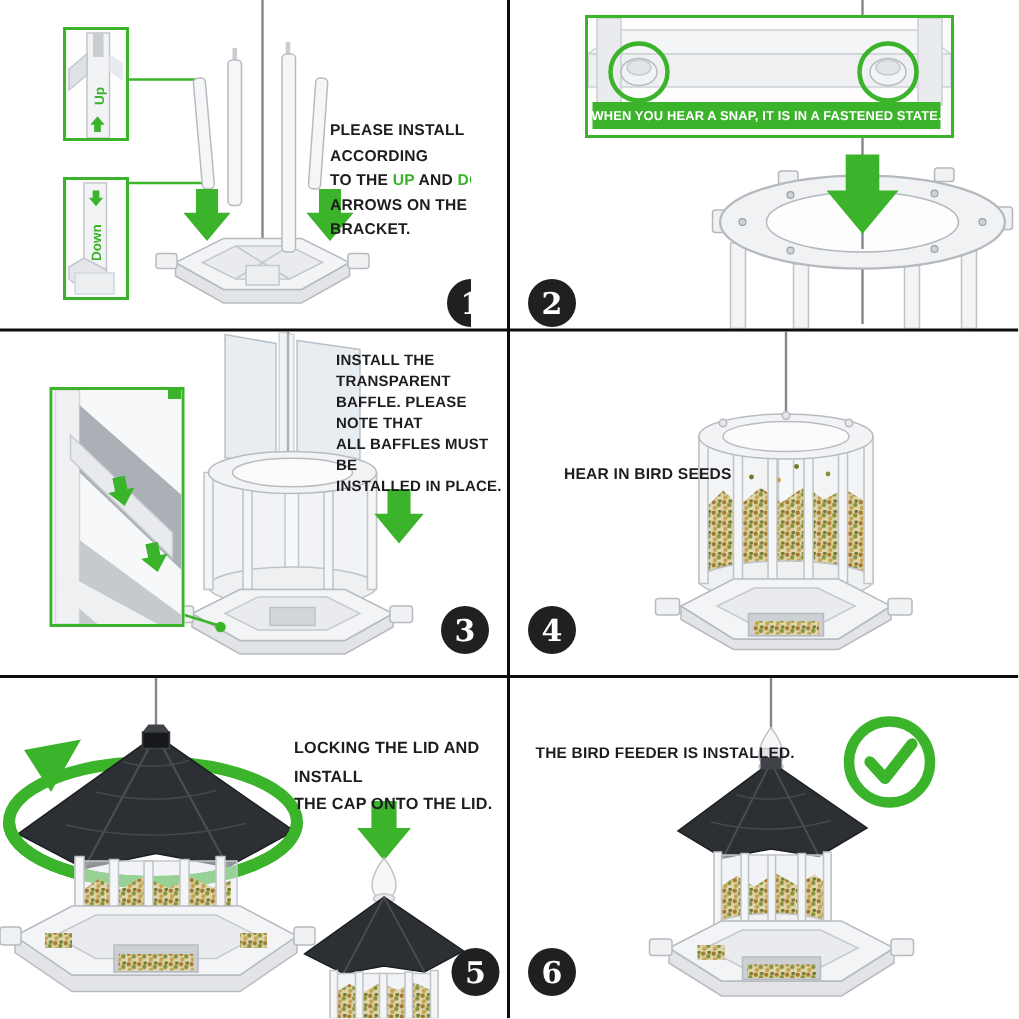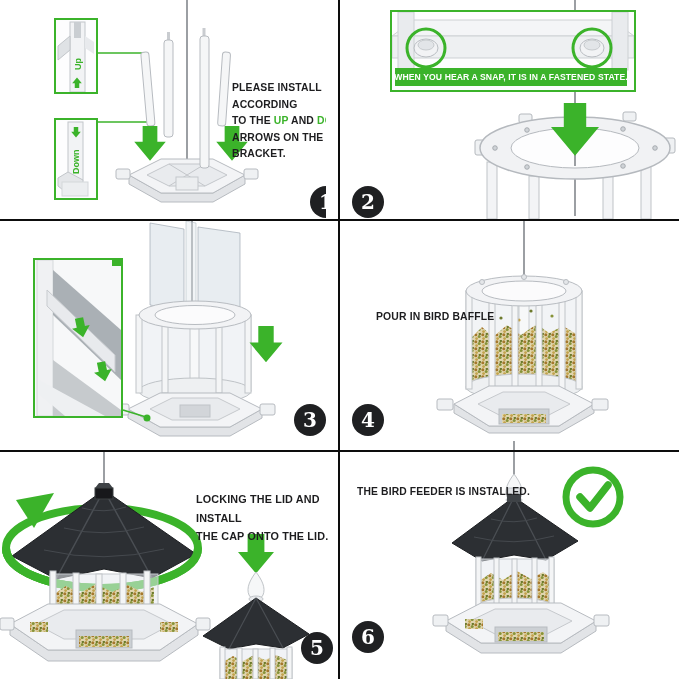--- a/index.html
+++ b/index.html
@@ -36,21 +36,21 @@
       <circle cx="1.8" cy="1.8" r="1.5" fill="#a5782c"></circle>
       <circle cx="5.2" cy="3.6" r="1.5" fill="#879338"></circle>
       <circle cx="2.6" cy="5.6" r="1.4" fill="#c2a24a"></circle>
       <circle cx="5.8" cy="0.9" r="1.2" fill="#6d7a2c"></circle>
     </pattern>
   </defs>
 </svg>
 
 <div class="canvas">
 
-  <section class="panel" style="left:16px;top:0;width:310px;height:219px">
+  <section class="panel" style="left:4px;top:0;width:310px;height:219px">
     <svg width="339" height="219" viewBox="0 0 339 219">
       <line x1="171" y1="0" x2="171" y2="168" stroke="#83878c" stroke-width="1.6"></line>
       <line x1="80" y1="53" x2="130" y2="53" class="as" stroke-width="1.6"></line>
       <line x1="80" y1="122" x2="134" y2="122" class="as" stroke-width="1.6"></line>
       <g>
         <path d="M113,175 L113,184 L145,202 L197,202 L229,184 L229,175 L197,193 L145,193 Z" fill="#e2e4e7" stroke="#b7bbc0"></path>
         <polygon points="113,175 145,159 197,159 229,175 197,193 145,193" fill="#f3f4f6" stroke="#b7bbc0"></polygon>
         <rect x="100" y="169" width="14" height="10" rx="2" fill="#eff1f3" stroke="#b7bbc0"></rect>
         <rect x="228" y="169" width="14" height="10" rx="2" fill="#eff1f3" stroke="#b7bbc0"></rect>
         <polygon points="131,175 153,164 189,164 211,175 189,186 153,186" fill="#e9ebee" stroke="#c4c7cb"></polygon>
@@ -188,20 +188,24 @@
         <polygon points="18,10 86,70 86,120 18,55" fill="#aab0b5"></polygon>
         <polygon points="12,30 80,95 80,112 12,46" fill="#e8eaed" stroke="#c8cbcf"></polygon>
         <polygon points="18,100 86,150 86,156 18,156" fill="#c6cacd"></polygon>
         <polygon points="4,120 70,156 30,156 4,134" fill="#eef0f2"></polygon>
         <use href="#arrowDown" transform="translate(44,58) rotate(-12) scale(0.6)" class="af"></use>
         <use href="#arrowDown" transform="translate(66,102) rotate(-12) scale(0.6)" class="af"></use>
         <rect x="77" y="0" width="9" height="6" class="af"></rect>
       </svg>
     </div>
 
+    <div class="instr" style="left:224px;top:13px;width:118px;font-size:10px;line-height:14px">INSTALL THE TRANSPARENT
+BAFFLE. PLEASE NOTE THAT
+ALL BAFFLES MUST BE
+INSTALLED IN PLACE.</div>
     <div class="badge" style="left:294px;top:183px">3</div>
   </section>
 
   <section class="panel" style="left:341px;top:221px;width:338px;height:229px">
     <svg width="338" height="229" viewBox="0 0 338 229">
       <line x1="183" y1="0" x2="183" y2="72" stroke="#83878c" stroke-width="1.6"></line>
       <g>
         <rect x="125" y="70" width="116" height="98" fill="rgba(229,234,238,0.5)" stroke="#c3c7cb"></rect>
         <rect x="178" y="74" width="10" height="92" fill="#f7f8f9" stroke="#c8ccd0"></rect>
         <path d="M129,118 L141,106 L152,116 L166,104 L180,114 L196,103 L208,112 L222,105 L237,114 L237,164 L129,164 Z" fill="url(#seedPat)"></path>
@@ -228,21 +232,21 @@
         <path d="M113,183 L113,192 L148,212 L218,212 L253,192 L253,183 L218,205 L148,205 Z" fill="#e2e4e7" stroke="#b7bbc0"></path>
         <polygon points="113,183 148,165 218,165 253,183 218,205 148,205" fill="#f3f4f6" stroke="#b7bbc0"></polygon>
         <rect x="96" y="178" width="16" height="11" rx="2" fill="#eff1f3" stroke="#b7bbc0"></rect>
         <rect x="251" y="178" width="16" height="11" rx="2" fill="#eff1f3" stroke="#b7bbc0"></rect>
         <polygon points="137,183 162,171 204,171 229,183 204,196 162,196" fill="#e9ebee" stroke="#c6c9cd"></polygon>
         <rect x="158" y="188" width="50" height="15" fill="#ccd0d4" stroke="#b7bbc0"></rect>
         <rect x="161" y="193" width="44" height="9" fill="url(#seedPat)"></rect>
       </g>
     </svg>
 
-    <div class="instr" style="left:35px;top:88px;width:160px;font-size:10.4px;line-height:15px">POUR IN BIRD BAFFLE</div>
+    <div class="instr" style="left:35px;top:88px;width:160px;font-size:10.4px;line-height:15px">HEAR IN BIRD SEEDS</div>
     <div class="badge" style="left:11px;top:183px">4</div>
   </section>
 
   <section class="panel" style="left:0;top:452px;width:339px;height:227px">
     <svg width="339" height="227" viewBox="0 0 339 227">
       <line x1="104" y1="0" x2="104" y2="44" stroke="#83878c" stroke-width="1.6"></line>
       <ellipse cx="102" cy="96" rx="96" ry="40" fill="none" class="as" stroke-width="8"></ellipse>
       <g>
         <path d="M104,38 L12,104 L56,127 L104,117 L152,126 L196,102 Z" fill="#2c2f33" stroke="#1d1f22"></path>
         <path d="M104,38 L56,127 M104,38 L152,126" stroke="#4a4e53" stroke-width="1.5" fill="none"></path>
@@ -287,21 +291,21 @@
         <rect x="270" y="196" width="5" height="31" fill="#f4f5f6" stroke="#c0c4c8"></rect>
         <rect x="287" y="195" width="5" height="32" fill="#f4f5f6" stroke="#c0c4c8"></rect>
       </g>
     </svg>
 
     <div class="instr" style="left:196px;top:38px;width:150px;font-size:10.8px;line-height:18.5px">LOCKING THE LID AND INSTALL
 THE CAP ONTO THE LID.</div>
     <div class="badge" style="left:301px;top:180px">5</div>
   </section>
 
-  <section class="panel" style="left:341px;top:441px;width:338px;height:227px">
+  <section class="panel" style="left:341px;top:452px;width:338px;height:227px">
     <svg width="338" height="227" viewBox="0 0 338 227">
       <line x1="173" y1="0" x2="173" y2="38" stroke="#83878c" stroke-width="1.6"></line>
       <g>
         <circle cx="252" cy="56" r="27" fill="#fff" class="as" stroke-width="7"></circle>
         <path d="M239,56 L249,67 L267,44" fill="none" class="as" stroke-width="7.5" stroke-linecap="round" stroke-linejoin="round"></path>
       </g>
       <g>
         <path d="M173,33 C167,41 163,49 166,56 C169,62 177,62 180,56 C183,49 179,41 173,33 Z" fill="#f6f7f8" stroke="#c0c4c8"></path>
         <ellipse cx="173" cy="59" rx="8" ry="3" fill="#e8eaed" stroke="#c0c4c8"></ellipse>
         <rect x="167" y="47" width="12" height="6" fill="#dfe1e4" stroke="#c0c4c8"></rect>

